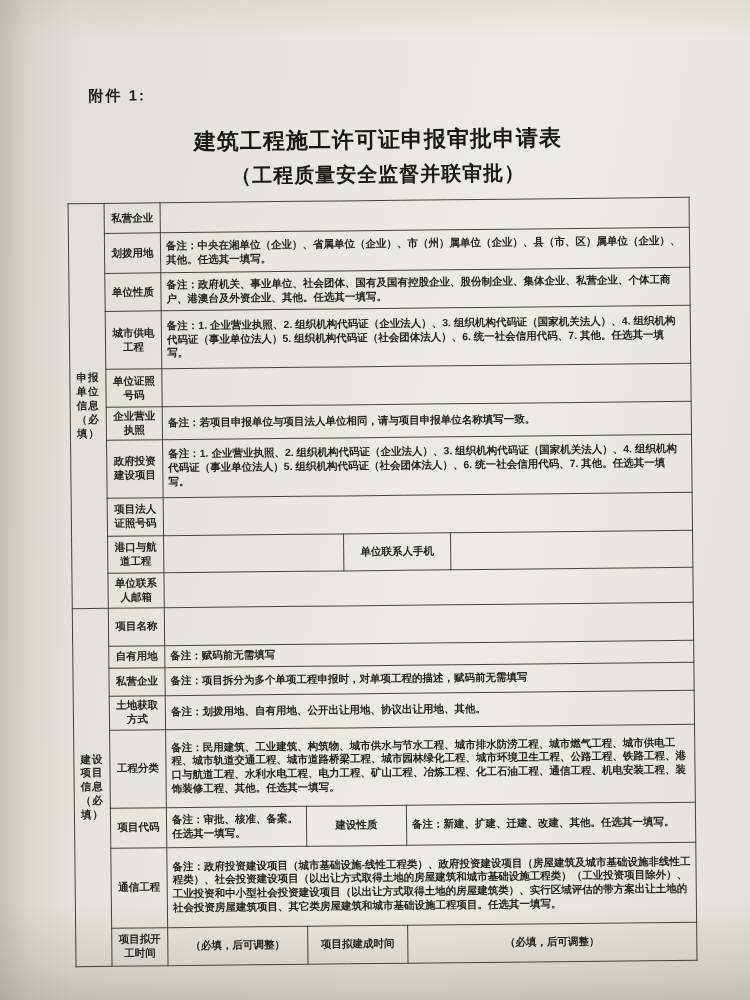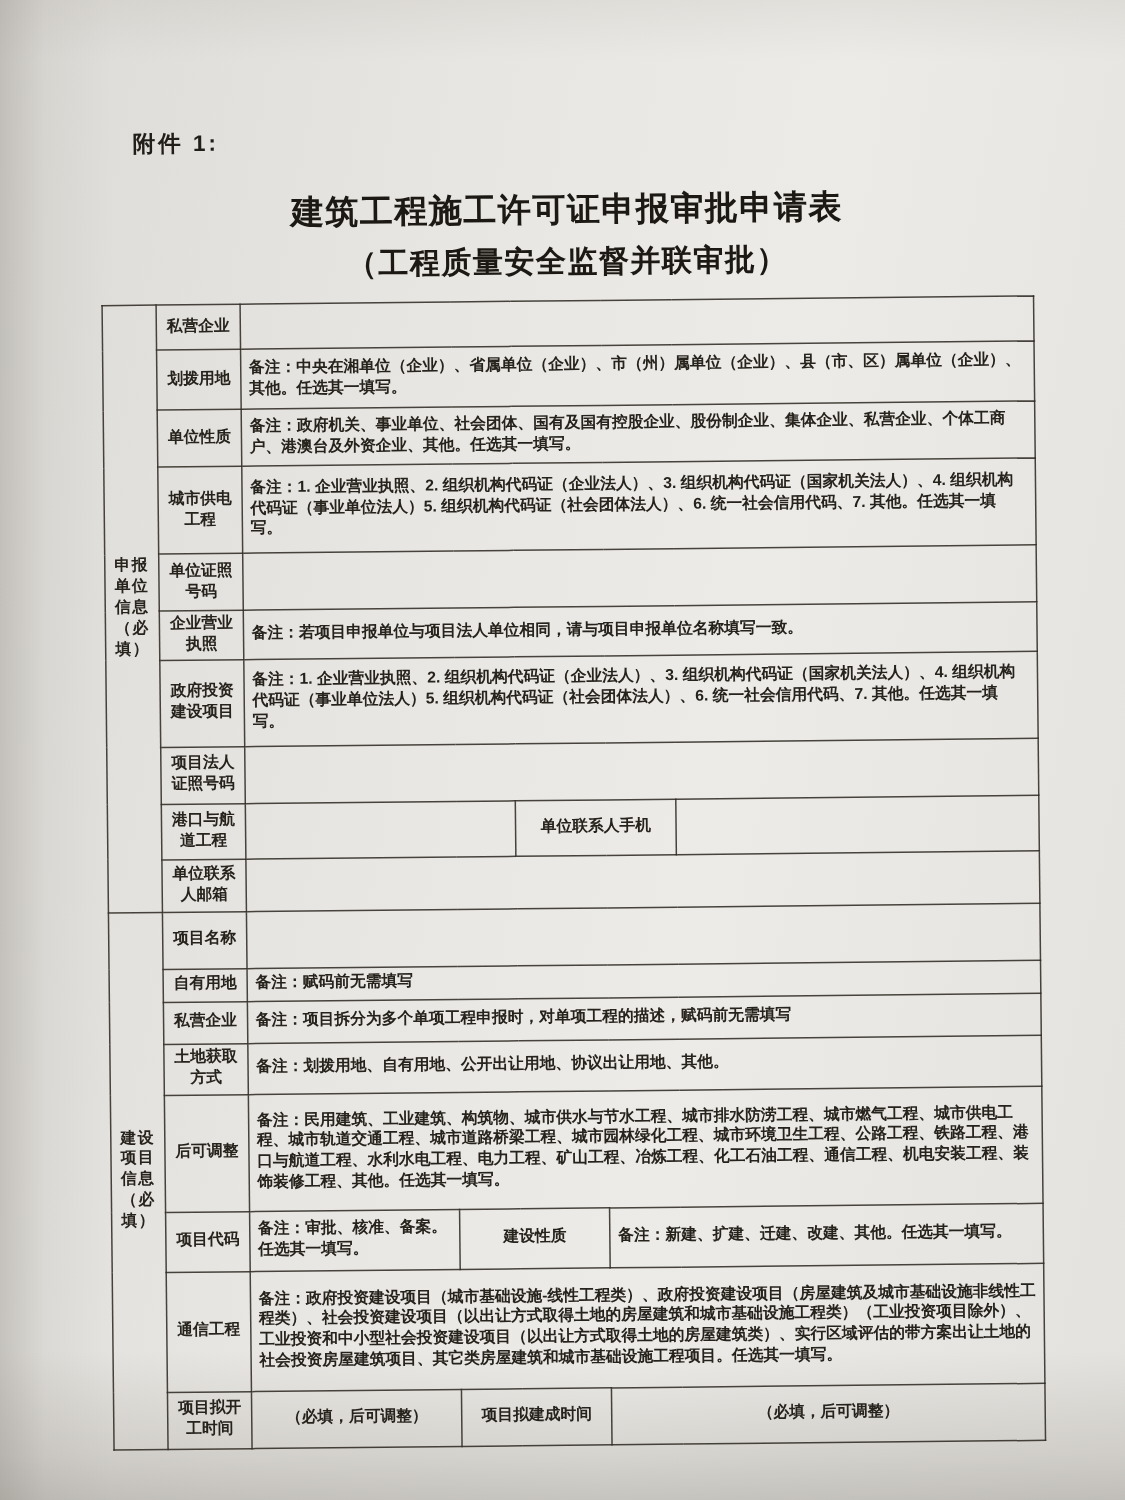--- a/index.html
+++ b/index.html
@@ -134,21 +134,21 @@
       </tr>
       <tr style="height:28px">
         <td class="lab">私营企业</td>
         <td class="rmk" colspan="5">备注：项目拆分为多个单项工程申报时，对单项工程的描述，赋码前无需填写</td>
       </tr>
       <tr style="height:34px">
         <td class="lab">土地获取方式</td>
         <td class="rmk" colspan="5">备注：划拨用地、自有用地、公开出让用地、协议出让用地、其他。</td>
       </tr>
       <tr style="height:78px">
-        <td class="lab">后可调整</td>
+        <td class="lab">工程分类</td>
         <td class="rmk" colspan="5">备注：民用建筑、工业建筑、构筑物、城市供水与节水工程、城市排水防涝工程、城市燃气工程、城市供电工程、城市轨道交通工程、城市道路桥梁工程、城市园林绿化工程、城市环境卫生工程、公路工程、铁路工程、港口与航道工程、水利水电工程、电力工程、矿山工程、冶炼工程、化工石油工程、通信工程、机电安装工程、装饰装修工程、其他。任选其一填写。</td>
       </tr>
       <tr style="height:40px">
         <td class="lab">项目代码</td>
         <td class="rmk">备注：审批、核准、备案。任选其一填写。</td>
         <td class="lab" colspan="2">建设性质</td>
         <td class="rmk" colspan="2">备注：新建、扩建、迁建、改建、其他。任选其一填写。</td>
       </tr>
       <tr style="height:80px">
         <td class="lab">通信工程</td>

